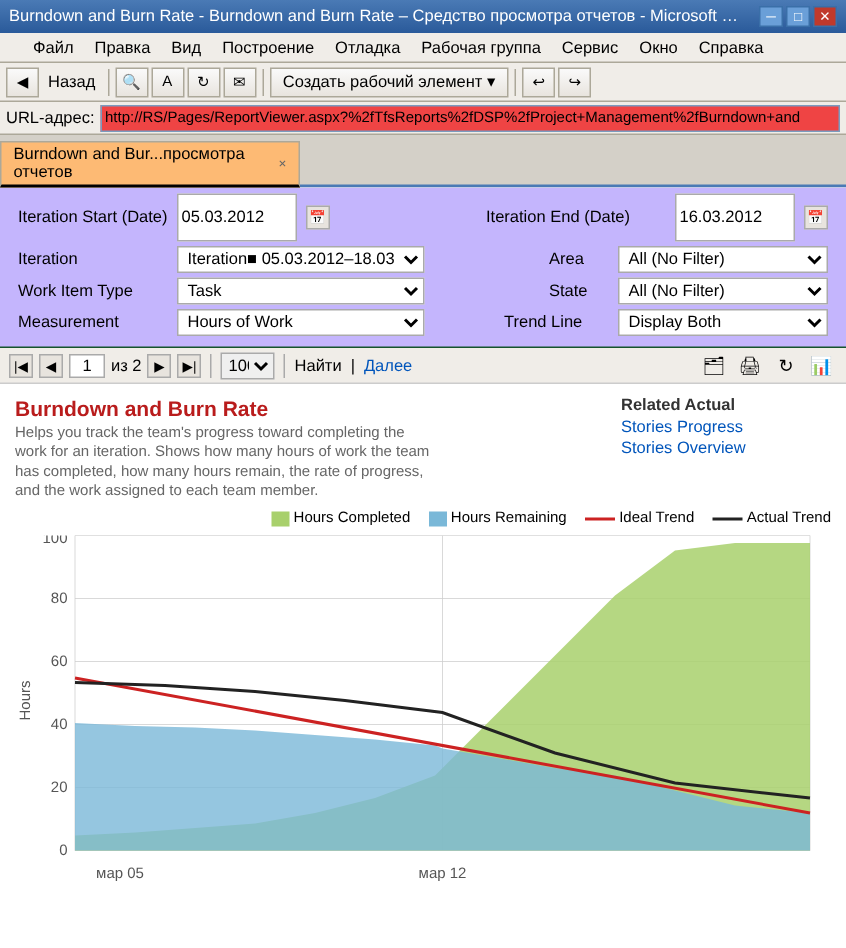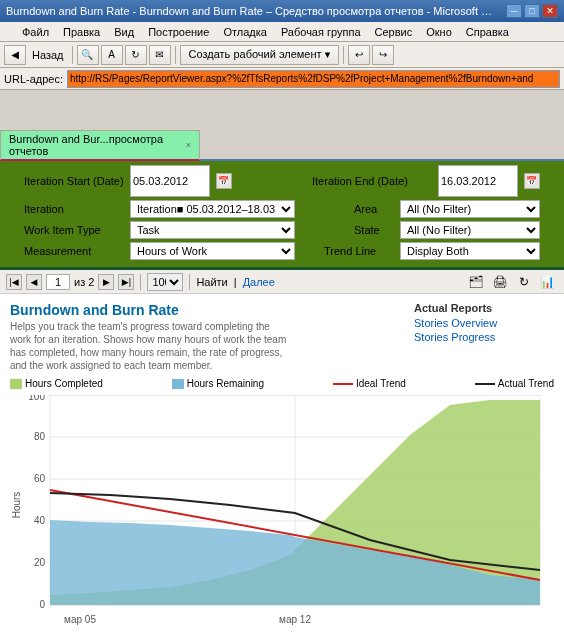--- a/index.html
+++ b/index.html
@@ -95,21 +95,21 @@
       gap: 4px;
       height: 22px;
     }
     .address-label { font-size: 11px; color: #000; white-space: nowrap; }
     .address-input {
       flex: 1;
       height: 18px;
       border: 1px solid #7a9bbf;
       padding: 0 2px;
       font-size: 10px;
-      background: #f97316;
+      background: #ef4444;
     }
 
     
     .tab-bar {
       background: #d4d0c8;
       display: flex;
       align-items: flex-end;
       padding-top: 4px;
       border-bottom: 2px solid #4a7ab5;
     }
@@ -120,44 +120,43 @@
       padding: 2px 8px;
       font-size: 11px;
       cursor: pointer;
       max-width: 200px;
       display: flex;
       align-items: center;
       gap: 4px;
       margin-right: 2px;
     }
     .tab.active {
-      background: #86efac;
-      border-bottom: 2px solid #be185d;
+      background: #fdba74;
+      border-bottom: 2px solid #000000;
       margin-bottom: -2px;
       z-index: 1;
-      margin-top: 36px;
     }
     .tab-close {
       font-size: 9px;
       color: #666;
       cursor: pointer;
     }
 
     
     .report-viewer {
       background: white;
       height: calc(632px - 22px - 20px - 26px - 22px - 24px);
       overflow: hidden;
     }
 
     
     .filter-area {
-      background: #4d7c0f;
-      border-bottom: 3px solid #14532d;
-      padding: 4px 24px;
+      background: #c4b5fd;
+      border-bottom: 1px solid #14532d;
+      padding: 4px 12px;
     }
     .filter-row {
       display: flex;
       align-items: center;
       gap: 6px;
       margin-bottom: 3px;
     }
     .filter-label {
       font-size: 11px;
       color: #000;
@@ -242,21 +241,21 @@
       overflow: hidden;
     }
     .chart-header {
       display: flex;
       justify-content: space-between;
       margin-bottom: 6px;
     }
     .chart-title {
       font-size: 14px;
       font-weight: bold;
-      color: #0369a1;
+      color: #b91c1c;
     }
     .chart-subtitle {
       font-size: 10px;
       color: #666;
       max-width: 280px;
       line-height: 1.3;
       margin-top: 2px;
     }
     .related-reports {
       font-size: 11px;
@@ -271,21 +270,21 @@
       color: #0055bb;
       cursor: pointer;
       display: block;
       margin-bottom: 2px;
       font-size: 11px;
     }
 
     
     .legend {
       display: flex;
-      justify-content: space-between;
+      justify-content: flex-end;
       gap: 12px;
       margin-bottom: 6px;
       font-size: 10px;
     }
     .legend-item {
       display: flex;
       align-items: center;
       gap: 3px;
     }
     .legend-color {
@@ -425,23 +424,23 @@
     <div class="toolbar-icon-btn">📊</div>
   </div>
 
   <div class="chart-area">
     <div class="chart-header">
       <div>
         <div class="chart-title">Burndown and Burn Rate</div>
         <div class="chart-subtitle">Helps you track the team's progress toward completing the work for an iteration. Shows how many hours of work the team has completed, how many hours remain, the rate of progress, and the work assigned to each team member.</div>
       </div>
       <div class="related-reports">
-        <div class="related-title">Actual Reports</div>
+        <div class="related-title">Related Actual</div>
+        <a class="related-link">Stories Progress</a>
         <a class="related-link">Stories Overview</a>
-        <a class="related-link">Stories Progress</a>
       </div>
     </div>
 
     <div class="legend">
       <div class="legend-item">
         <div class="legend-color" style="background:#a8d06c;"></div>
         <span>Hours Completed</span>
       </div>
       <div class="legend-item">
         <div class="legend-color" style="background:#7ab8d8;"></div>

